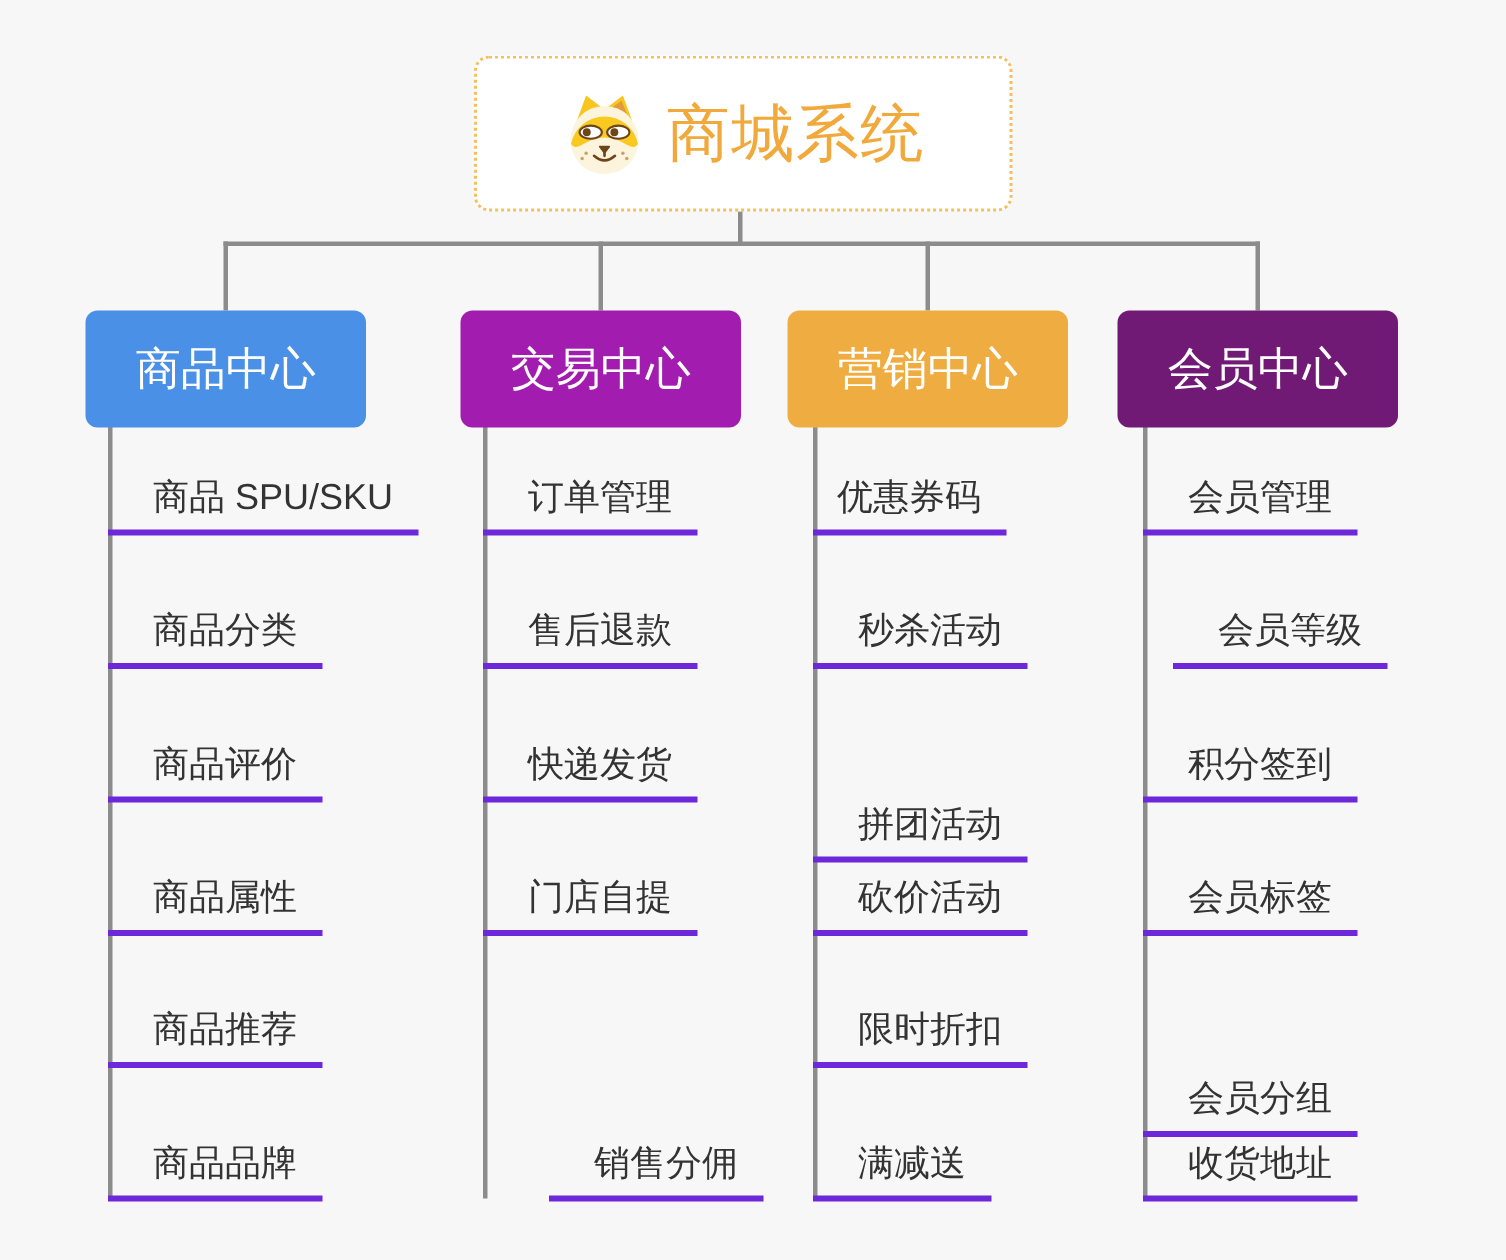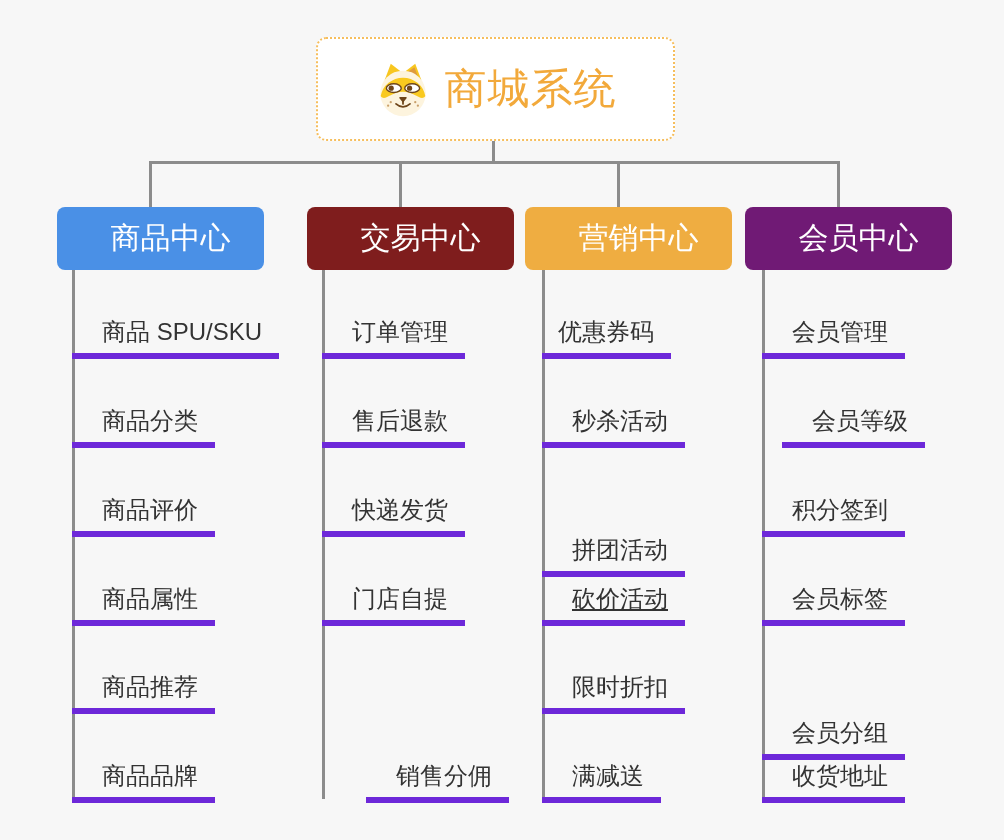--- a/index.html
+++ b/index.html
@@ -10,30 +10,30 @@
   }
   .line { position:absolute; background:#8C8C8C; }
   .root {
     position:absolute; left:316px; top:37px; width:359px; height:104px;
     box-sizing:border-box; background:#FFFFFF;
     border:2px dotted #F6BE5D; border-radius:10px;
     display:flex; align-items:center; justify-content:center; gap:14px;
   }
   .root-title { font-size:42px; letter-spacing:1px; color:#F2A93B; white-space:nowrap; }
   .branch {
-    position:absolute; top:207px; width:187px; height:63px;
+    position:absolute; top:207px; width:187px; height:78px;
     border-radius:8px; color:#FFFFFF; font-size:30px;
     display:flex; align-items:center; justify-content:center;
-    white-space:nowrap; cursor:default;padding-left:20px;
+    white-space:nowrap; cursor:default;
   }
   .child {
     position:absolute; white-space:nowrap;
     font-size:24px; line-height:30px; color:#333333;
     padding:0 17px 6px 30px;
-    border-bottom:6px solid #6d28d9;
+    border-bottom:4px solid #6d28d9;
     cursor:default;
   }
 </style>
 </head>
 <body>
 
 <div class="canvas">
 
   <div class="line" style="left:492px; top:141px; width:3px; height:22px;"></div>
   <div class="line" style="left:149px; top:161px; width:691px; height:3px;"></div>
@@ -63,41 +63,41 @@
         <circle cx="18" cy="47" r="1.3" fill="#C9A06B"></circle>
         <circle cx="15" cy="51" r="1.3" fill="#C9A06B"></circle>
         <circle cx="46" cy="47" r="1.3" fill="#C9A06B"></circle>
         <circle cx="49" cy="51" r="1.3" fill="#C9A06B"></circle>
       </svg>
     </span>
     <span class="root-title" style="color: rgb(242, 169, 59);">商城系统</span>
   </div>
 
   <div class="branch" style="left: 57px; background-color: rgb(74, 144, 230);">商品中心</div>
-  <div class="branch" style="left: 307px; background-color: #7f1d1d;">交易中心</div>
+  <div class="branch" style="left: 307px; background-color: #a21caf;">交易中心</div>
   <div class="branch" style="left: 525px; background-color: rgb(239, 173, 65);">营销中心</div>
   <div class="branch" style="left: 745px; background-color: #701a75;">会员中心</div>
 
   <div class="child" style="left:72px; top:317px;">商品 SPU/SKU</div>
   <div class="child" style="left:72px; top:406px;">商品分类</div>
   <div class="child" style="left:72px; top:495px;">商品评价</div>
   <div class="child" style="left:72px; top:584px;">商品属性</div>
   <div class="child" style="left:72px; top:672px;">商品推荐</div>
   <div class="child" style="left:72px; top:761px;">商品品牌</div>
 
   <div class="child" style="left:322px; top:317px;">订单管理</div>
   <div class="child" style="left:322px; top:406px;">售后退款</div>
   <div class="child" style="left:322px; top:495px;">快递发货</div>
   <div class="child" style="left:322px; top:584px;">门店自提</div>
   <div class="child" style="left:322px; top:761px;margin-left:44px;">销售分佣</div>
 
   <div class="child" style="left:542px; top:317px;padding-left:16px;">优惠券码</div>
   <div class="child" style="left:542px; top:406px;">秒杀活动</div>
   <div class="child" style="left:542px; top:495px;margin-top:40px;">拼团活动</div>
-  <div class="child" style="left:542px; top:584px;text-decoration:underline;">砍价活动</div>
+  <div class="child" style="left:542px; top:584px;">砍价活动</div>
   <div class="child" style="left:542px; top:672px;">限时折扣</div>
   <div class="child" style="left:542px; top:761px;">满减送</div>
 
   <div class="child" style="left:762px; top:317px;">会员管理</div>
   <div class="child" style="left:762px; top:406px;margin-left:20px;">会员等级</div>
   <div class="child" style="left:762px; top:495px;">积分签到</div>
   <div class="child" style="left:762px; top:584px;">会员标签</div>
   <div class="child" style="left:762px; top:672px;margin-top:46px;">会员分组</div>
   <div class="child" style="left:762px; top:761px;">收货地址</div>
 

